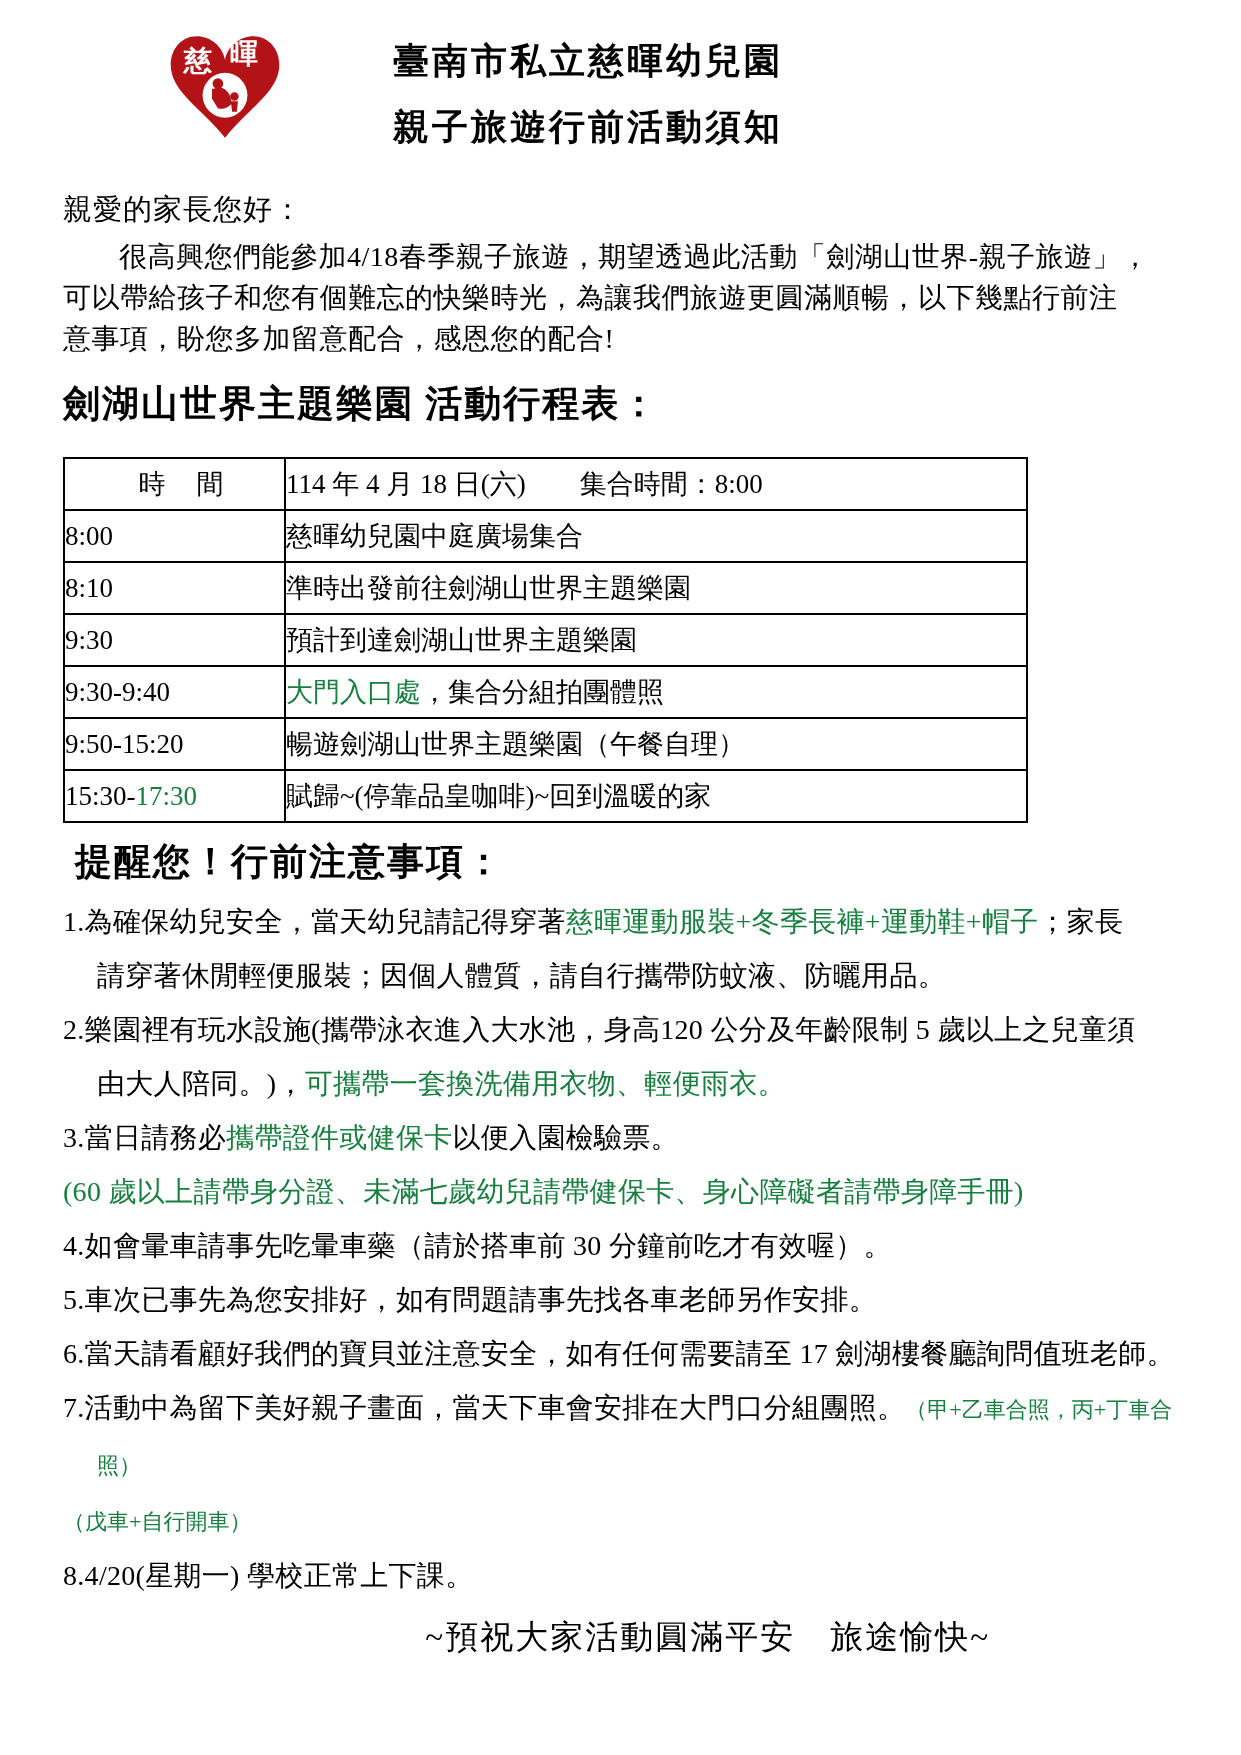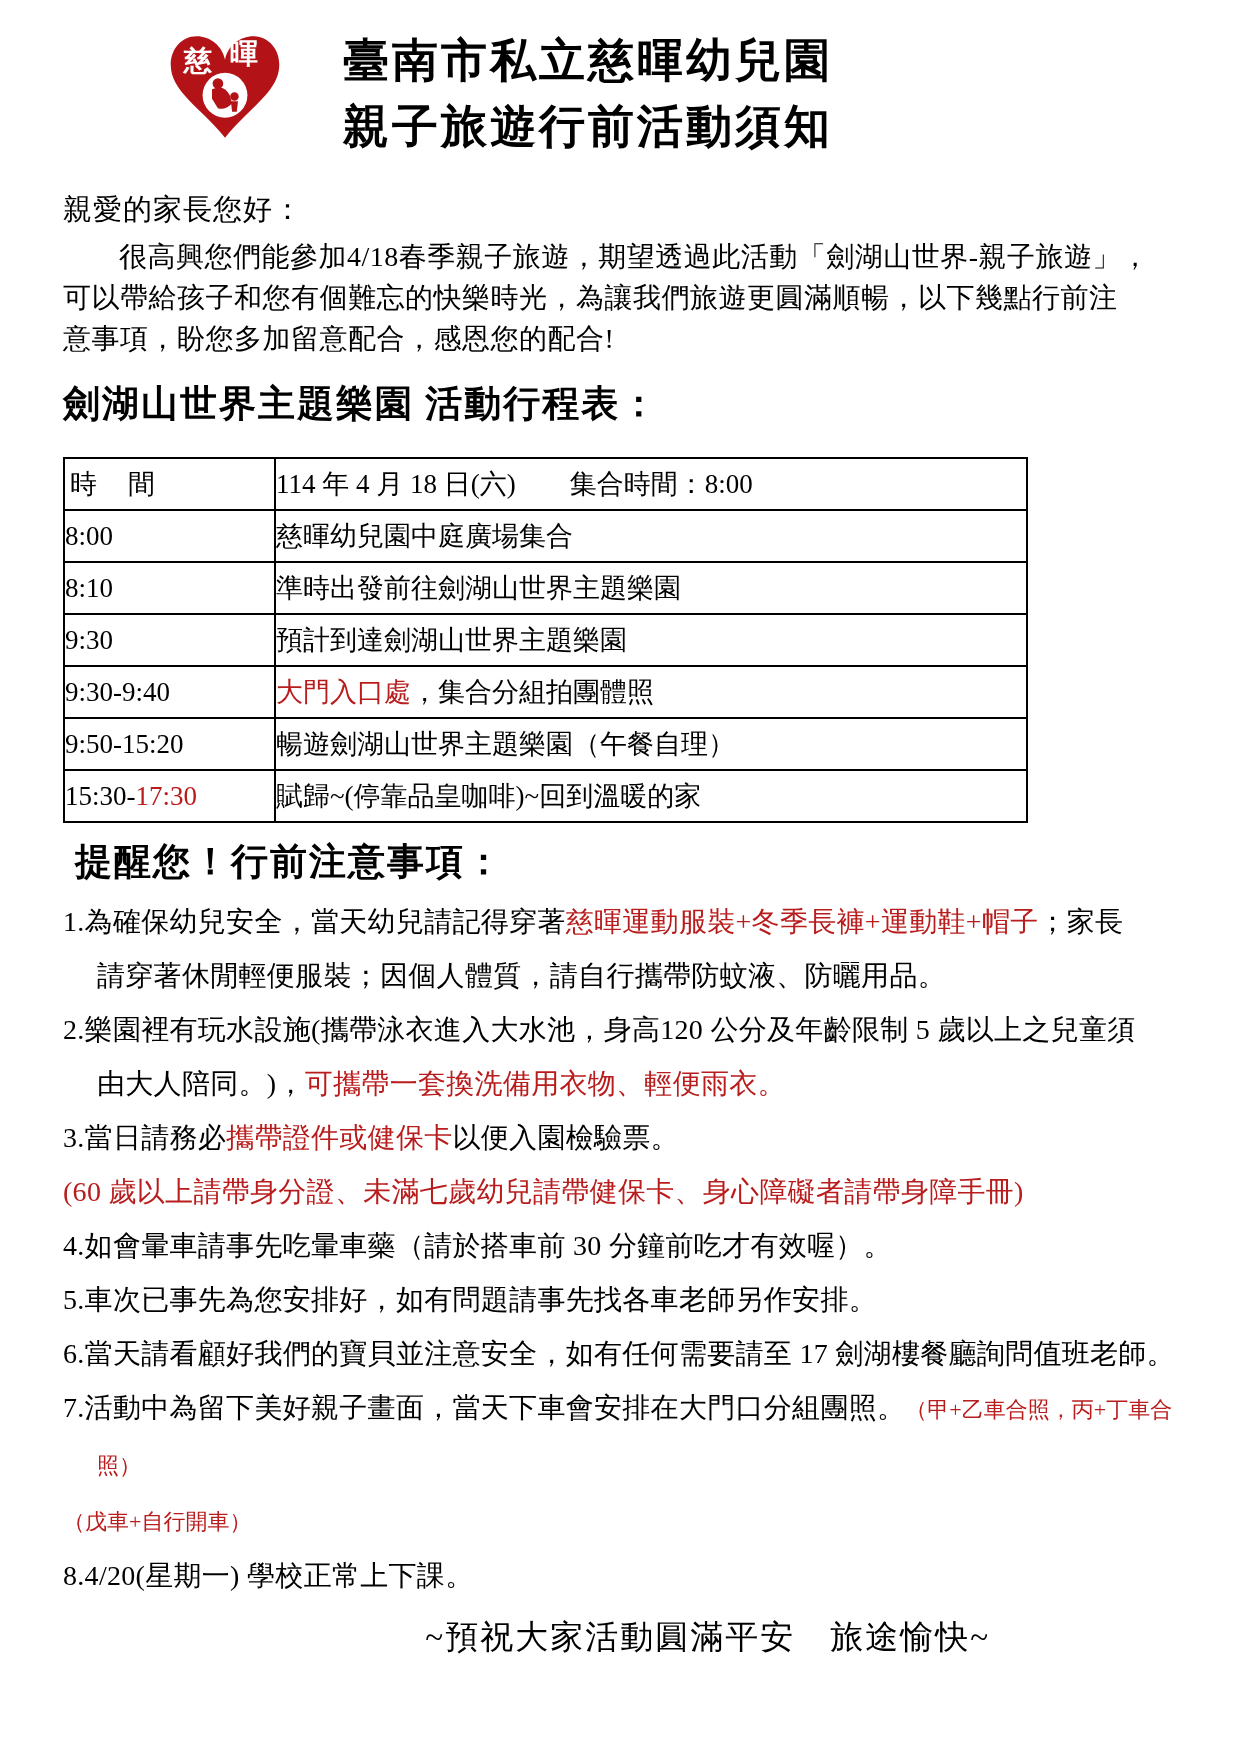--- a/index.html
+++ b/index.html
@@ -8,44 +8,44 @@
     color:#000;
     font-family:"Liberation Serif","DejaVu Serif",serif;
     overflow:hidden;
   }
   .page{box-sizing:border-box;width:1241px;height:1755px;padding:26px 61px 0 63px;position:relative;}
 
   
   .header{position:relative;height:152px;margin-bottom:4px;}
   .logo{position:absolute;left:103px;top:2px;width:118px;height:118px;}
   .titles{position:absolute;left:235px;top:2px;width:580px;text-align:center;}
-  .title-line{font-size:46px;font-weight:700;line-height:66px;letter-spacing:3px;white-space:nowrap;}
+  .title-line{font-size:36px;font-weight:700;line-height:66px;letter-spacing:3px;white-space:nowrap;}
 
   .greeting{font-size:29px;letter-spacing:1px;margin:12px 0 6px 0;}
 
   .intro{
     font-size:28px;line-height:41px;letter-spacing:0.5px;
     white-space:pre-wrap;text-indent:56px;margin:2px 0 20px 0;
   }
 
   .section-heading{font-size:37px;font-weight:700;letter-spacing:2px;margin:12px 0 28px 0;}
 
   table.schedule{border-collapse:collapse;width:965px;font-size:27px;table-layout:fixed;}
   table.schedule td{border:2px solid #000;height:50px;vertical-align:middle;padding:0;}
   td.time-col{width:204px;padding-left:8px;}
   td.act-col{padding-left:20px;}
-  tr.hdr td.time-col{text-align:left;padding-left:5px;letter-spacing:2px;}
+  tr.hdr td.time-col{text-align:center;padding-left:15px;letter-spacing:2px;}
 
   .notes-heading{font-size:37px;font-weight:700;letter-spacing:2px;margin:14px 0 8px 12px;}
   .note{
     font-size:28px;line-height:54px;letter-spacing:0.3px;
     white-space:pre-wrap;padding-left:34px;text-indent:-34px;
   }
   .note.annotation{padding-left:0;text-indent:0;}
-  .seg-red{color:#b91c1c;}
+  .seg-red{color:#15803d;}
   .seg-small{font-size:22px;letter-spacing:0;}
 
   .closing{font-size:33px;letter-spacing:2px;text-align:right;padding-right:190px;margin-top:10px;line-height:48px;font-family:Liberation Serif, serif;}
 </style>
 </head>
 <body>
 
 <div class="page">
 
   <div class="header">

